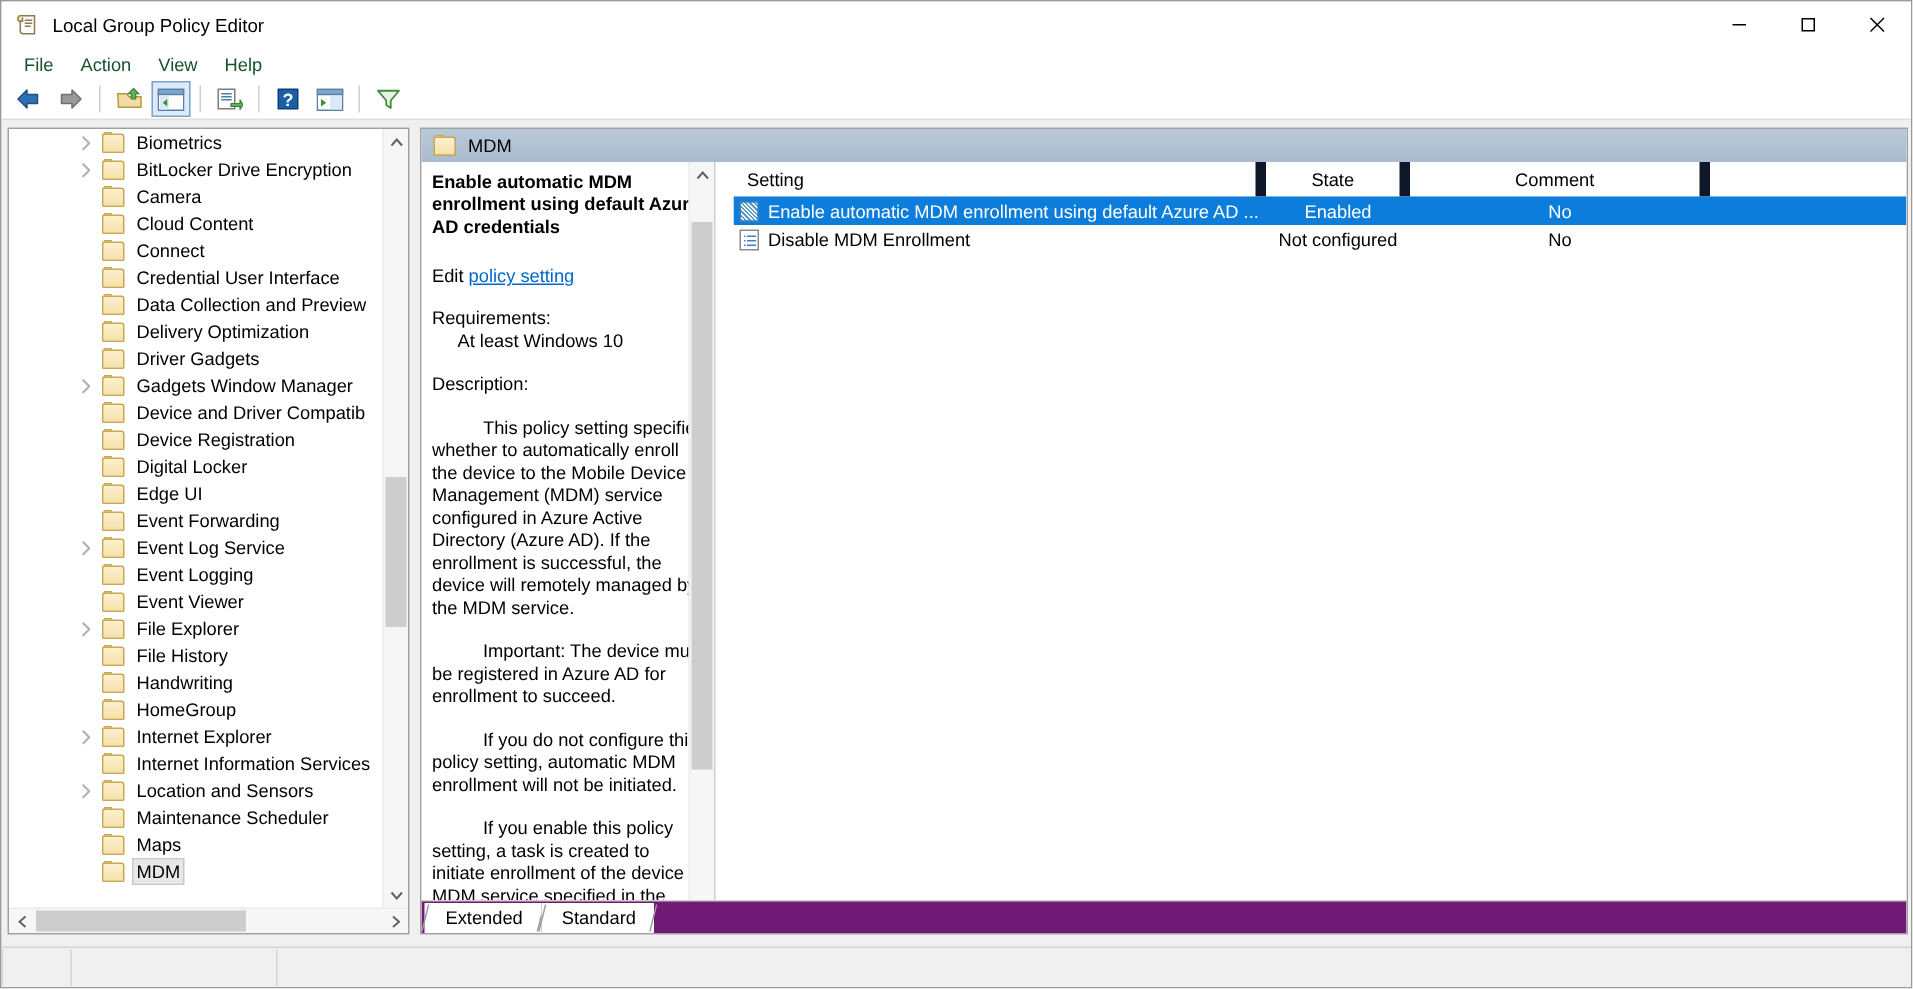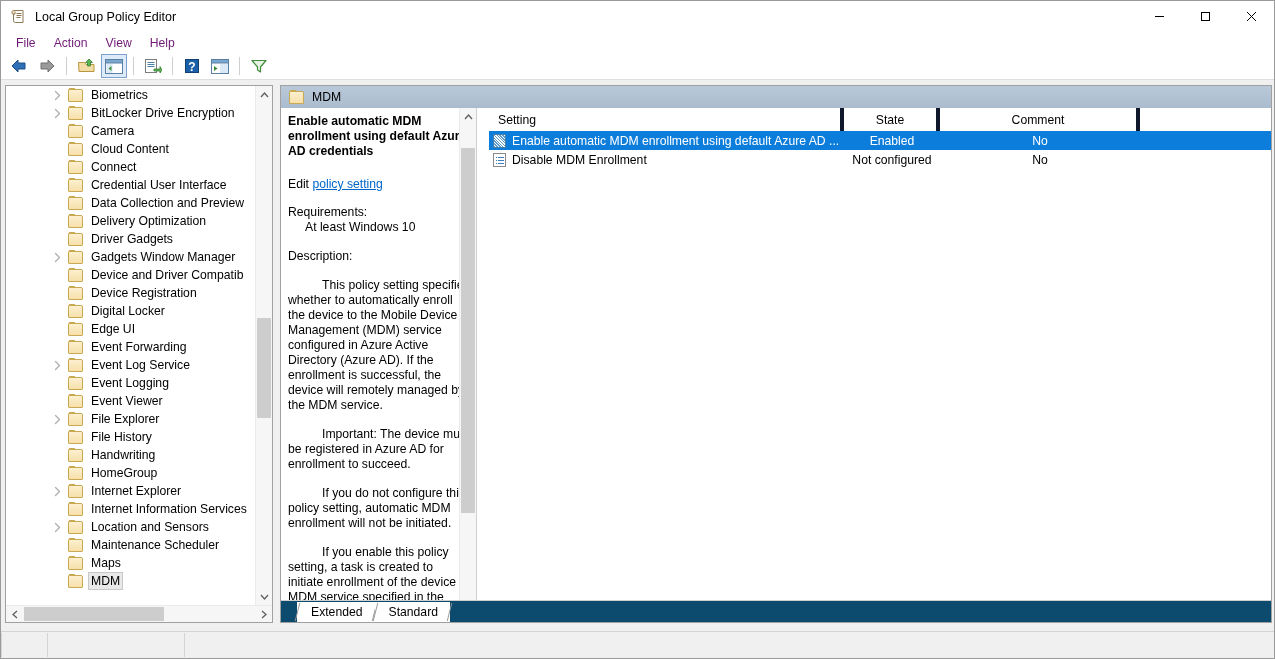--- a/index.html
+++ b/index.html
@@ -50,21 +50,21 @@
   
   .menubar {
     position: absolute; left: 0; top: 31px;
     width: 100%; height: 21px;
     background: #ffffff;
     display: flex; align-items: center;
     padding-left: 6px;
     box-sizing: border-box;
   }
   .menu-item {
-    font-size: 12.2px; color: #701a75;
+    font-size: 12.2px; color: #14532d;
     padding: 2px 9px;
     white-space: nowrap;
   }
 
   
   .toolbar {
     position: absolute; left: 0; top: 52px;
     width: 100%; height: 27px;
     background: #ffffff;
     display: flex; align-items: center;
@@ -275,21 +275,21 @@
     position: absolute; left: 0; top: 0;
     width: 100%; height: 23px;
     background: #ffffff;
     border-bottom: 1px solid #e1e1e1;
     display: flex;
   }
   .lv-col {
     height: 23px;
     display: flex; align-items: center;
     font-size: 12.2px; color: #000;
-    border-right: 4px solid #0f172a;
+    border-right: 7px solid #0f172a;
     box-sizing: border-box;
     position: relative;
   }
   .lv-col.c-setting { width: 355px; padding-left: 9px; }
   .lv-col.c-state   { width: 96px; justify-content: center; }
   .lv-col.c-comment { width: 200px; justify-content: center; }
   .lv-col.c-rest    { flex: 1; border-right: none; }
 
   .lv-row {
     position: absolute; left: 0;
@@ -330,24 +330,24 @@
   .policy-icon.hatched {
     background:
       repeating-linear-gradient(45deg, #5c9ccc 0 1px, #ffffff 1px 2px);
     border-color: #4a7fa8;
   }
 
   
   .tabstrip {
     position: absolute; left: 0; bottom: 0;
     width: 990px; height: 22px;
-    background: #0c4a6e;
+    background: #701a75;
     border-top: 1px solid #cfcfcf;
     display: flex; align-items: flex-end;
-    padding-left: 16px;
+    padding-left: 2px;
     box-sizing: border-box;
   }
   .tab {
     position: relative;
     height: 20px;
     display: flex; align-items: center;
     padding: 0 12px 0 14px;
     font-size: 12.2px; color: #000;
     white-space: nowrap;
   }

